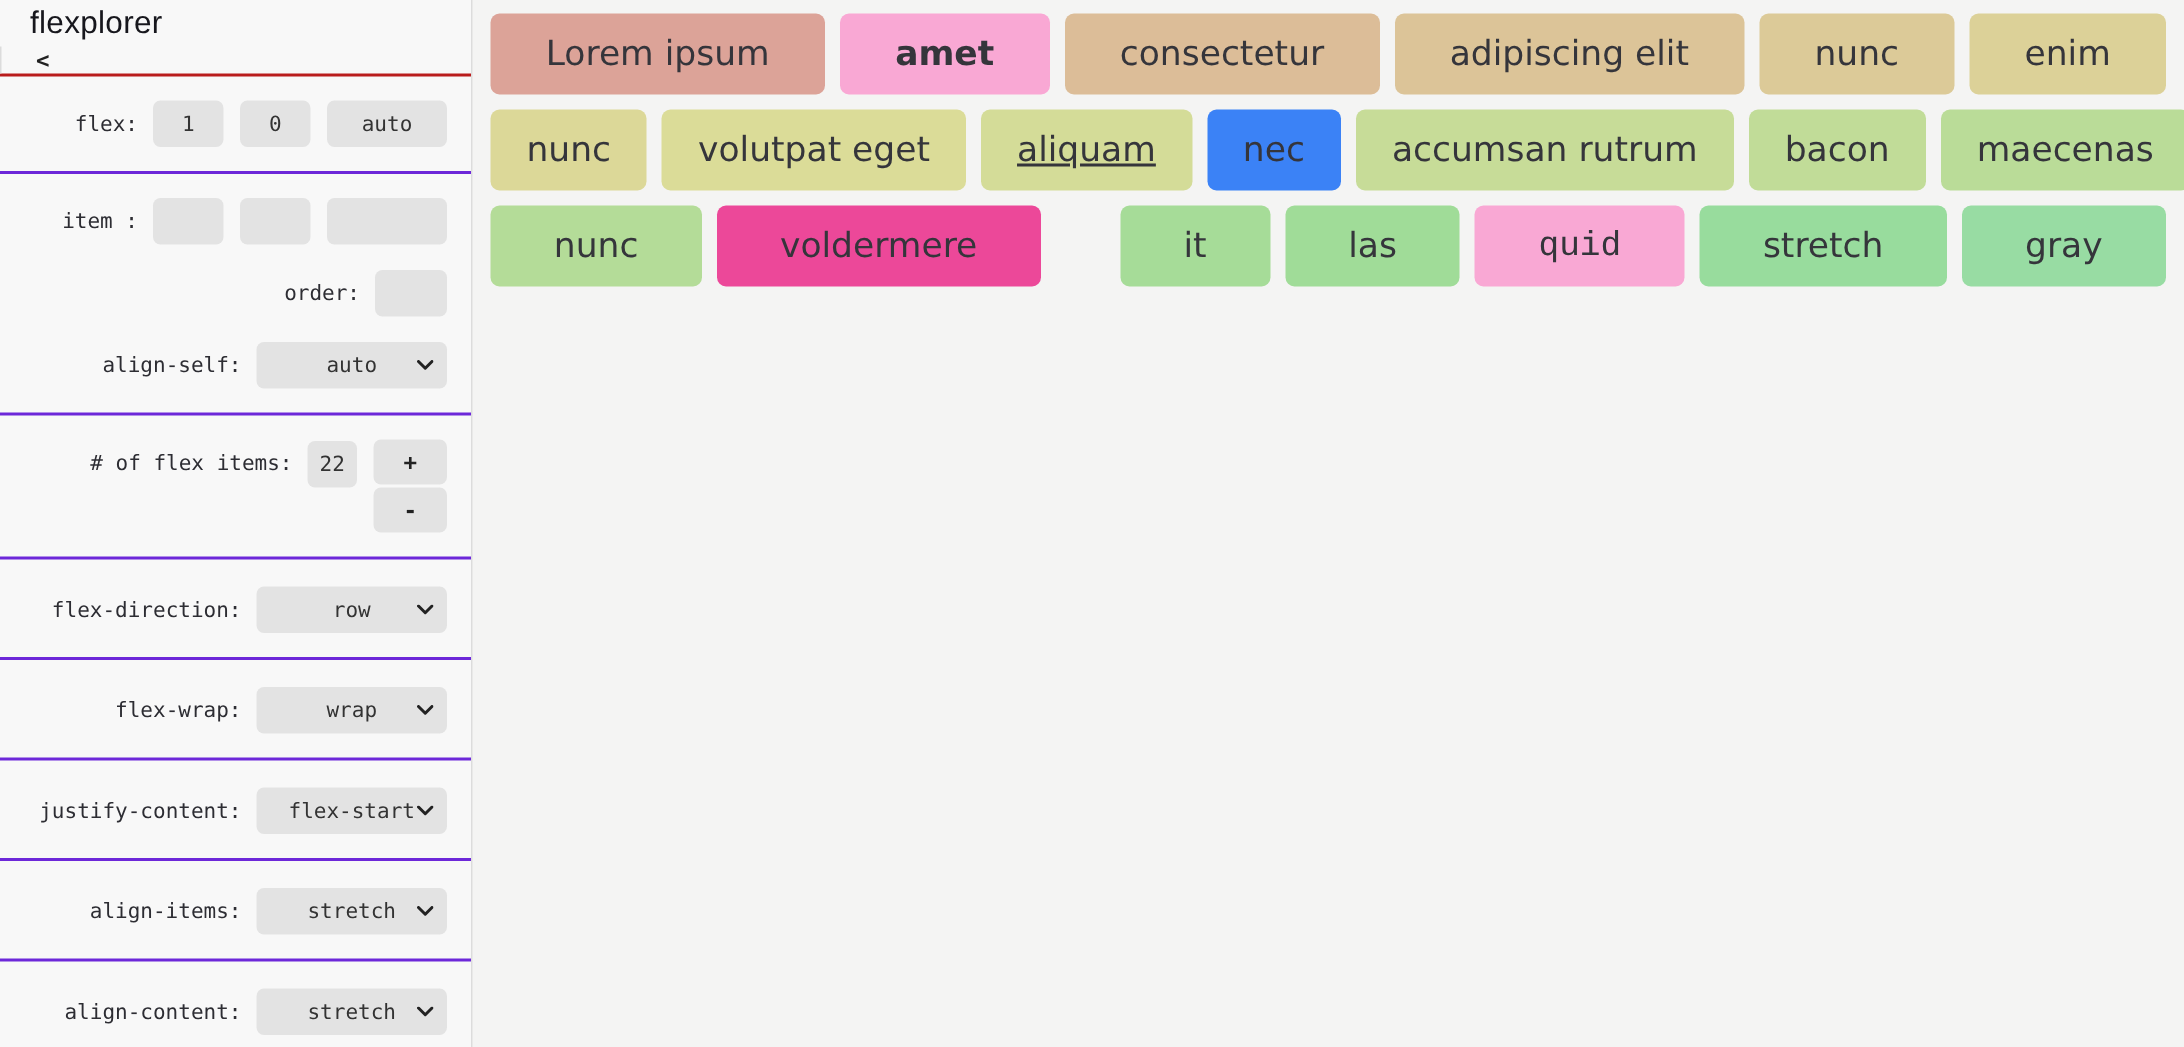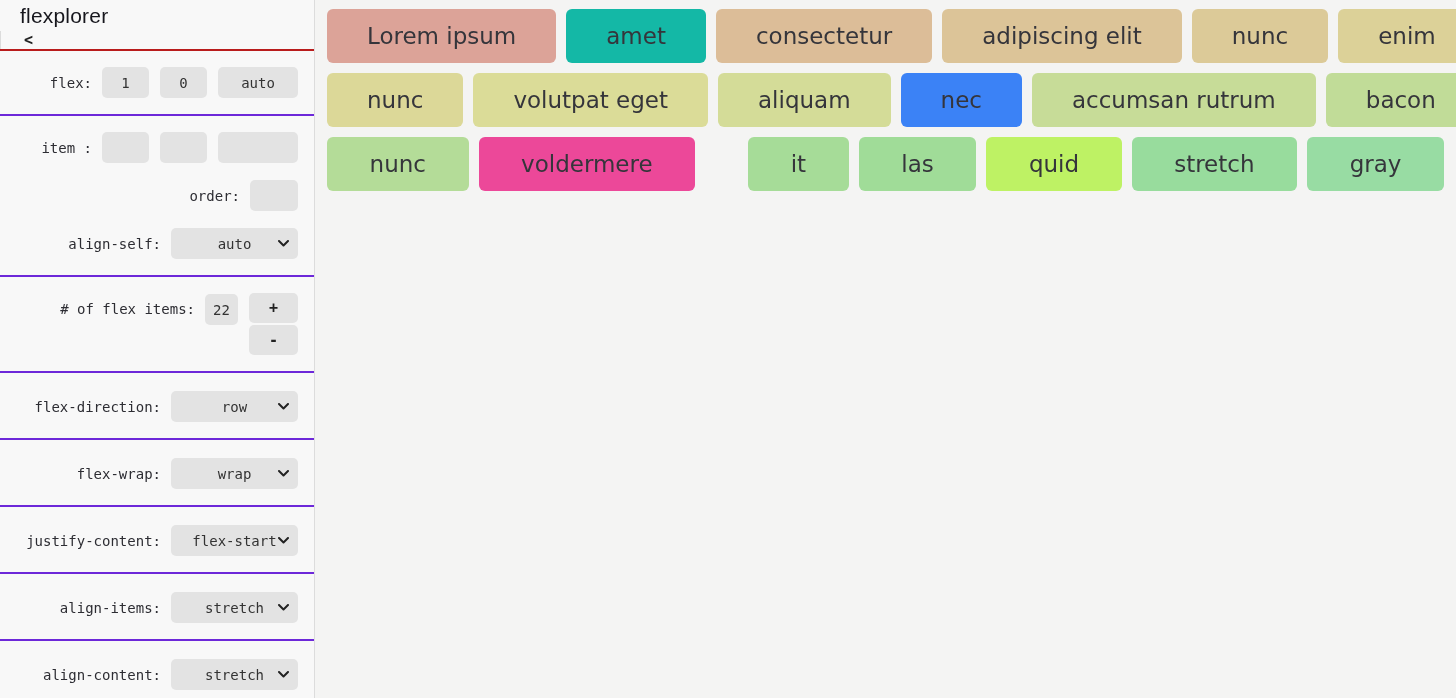--- a/index.html
+++ b/index.html
@@ -58,21 +58,21 @@
   .count-btns { display: flex; flex-direction: column; gap: 2px; margin-left: 11px; }
   .count-btn {
     width: 49px; height: 30px; background: #e3e3e3; border: none; border-radius: 5px;
     font: bold 15px "DejaVu Sans Mono", monospace; color: #222; cursor: pointer;
   }
 
   
   .main { flex: 1; padding: 4px 7px; overflow: hidden; }
   .flex-row { display: flex; }
   .flex-item {
-    flex: 1 0 auto; margin: 5px; padding: 12px 40px;
+    flex: 1 0 auto; margin: 5px; padding: 12px 24px;
     border-radius: 6px; text-align: center;
     font-family: "DejaVu Sans", sans-serif; font-size: 23px;
     line-height: 30px; color: #35353b; white-space: nowrap;
   }
 </style>
 </head>
 <body>
 
 <div class="app">
 
@@ -190,40 +190,40 @@
         </div>
       </div>
     </div>
 
   </aside>
 
   <main class="main">
     <div id="flex-rows">
         <div class="flex-row">
           <div class="flex-item" style="background: rgb(220, 163, 152);">Lorem ipsum</div>
-          <div class="flex-item" style="background: #14b8a6;">amet</div>
+          <div class="flex-item" style="background: #f9a8d4; font-weight: bold;">amet</div>
           <div class="flex-item" style="background: rgb(220, 189, 152);">consectetur</div>
           <div class="flex-item" style="background: rgb(220, 196, 152);">adipiscing elit</div>
           <div class="flex-item" style="background: rgb(220, 202, 152);">nunc</div>
           <div class="flex-item" style="background: rgb(220, 209, 152);">enim</div>
         </div>
         <div class="flex-row">
           <div class="flex-item" style="background: rgb(220, 216, 152);">nunc</div>
           <div class="flex-item" style="background: rgb(219, 220, 152);">volutpat eget</div>
-          <div class="flex-item" style="background: rgb(212, 220, 152);">aliquam</div>
+          <div class="flex-item" style="background: rgb(212, 220, 152); text-decoration: underline;">aliquam</div>
           <div class="flex-item" style="background: #3b82f6;">nec</div>
           <div class="flex-item" style="background: rgb(199, 220, 152);">accumsan rutrum</div>
           <div class="flex-item" style="background: rgb(193, 220, 152);">bacon</div>
           <div class="flex-item" style="background: rgb(186, 220, 152);">maecenas</div>
         </div>
         <div class="flex-row">
           <div class="flex-item" style="background: rgb(180, 220, 152);">nunc</div>
           <div class="flex-item" style="background: #ec4899;">voldermere</div>
           <div class="flex-item" style="background: rgb(166, 220, 152); margin-left: 48px;">it</div>
           <div class="flex-item" style="background: rgb(160, 220, 152);">las</div>
-          <div class="flex-item" style="background: #bef264;">quid</div>
+          <div class="flex-item" style="background: #f9a8d4; font-family: Liberation Mono, monospace;">quid</div>
           <div class="flex-item" style="background: rgb(152, 220, 157);">stretch</div>
           <div class="flex-item" style="background: rgb(152, 220, 163);">gray</div>
         </div>
       </div>
   </main>
 
 </div>
 
 </body></html>

